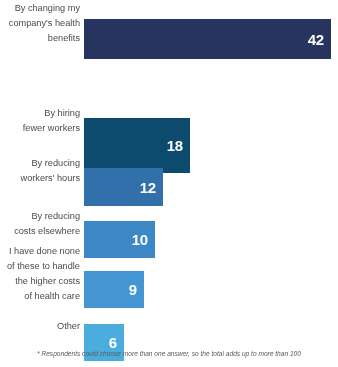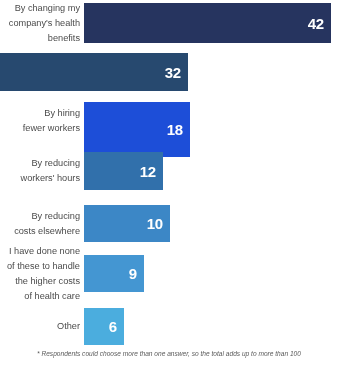--- a/index.html
+++ b/index.html
@@ -39,21 +39,21 @@
     white-space: pre-line;
   }
   .bar-wrap {
     flex: 1 1 auto;
     position: relative;
     height: 100%;
   }
   .bar {
     position: absolute;
     left: 0;
-    top: 0;
+    top: 16px;
     display: flex;
     align-items: center;
     justify-content: flex-end;
     box-sizing: border-box;
     padding-right: 7px;
   }
   .bar-value {
     color: #ffffff;
     font-weight: bold;
     font-size: 15px;
@@ -83,52 +83,47 @@
 company's health
 benefits</div>
     <div class="bar-wrap">
       <div class="bar" style="width:247px;height:40px;background:#26345f;">
         <span class="bar-value">42</span>
       </div>
     </div>
   </div>
 
   <div class="bar-row" style="top:53px;height:38px;">
-    <div class="bar-wrap">
-      <div class="bar" style="width:188px;height:38px;background:#27496f;">
-        <span class="bar-value">32</span>
-      </div>
-    </div>
   </div>
 
   <div class="bar-row" style="top:102px;height:38px;justify-content:space-between;">
     <div class="bar-label">By hiring
 fewer workers</div>
     <div class="bar-wrap">
-      <div class="bar" style="width:106px;height:55px;background:#1d4ed8;padding-left:17px;">
+      <div class="bar" style="width:106px;height:55px;background:#0c4a6e;padding-left:17px;">
         <span class="bar-value">18</span>
       </div>
     </div>
   </div>
 
   <div class="bar-row" style="top:152px;height:38px;">
     <div class="bar-label">By reducing
 workers' hours</div>
     <div class="bar-wrap">
       <div class="bar" style="width:79px;height:38px;background:#3170ab;">
         <span class="bar-value">12</span>
       </div>
     </div>
   </div>
 
   <div class="bar-row" style="top:205px;height:37px;">
     <div class="bar-label">By reducing
 costs elsewhere</div>
     <div class="bar-wrap">
-      <div class="bar" style="width:86px;height:37px;background:#3c87c6;">
+      <div class="bar" style="width:71px;height:37px;background:#3c87c6;">
         <span class="bar-value">10</span>
       </div>
     </div>
   </div>
 
   <div class="bar-row" style="top:255px;height:37px;justify-content:flex-end;">
     <div class="bar-label">I have done none
 of these to handle
 the higher costs
 of health care</div>

